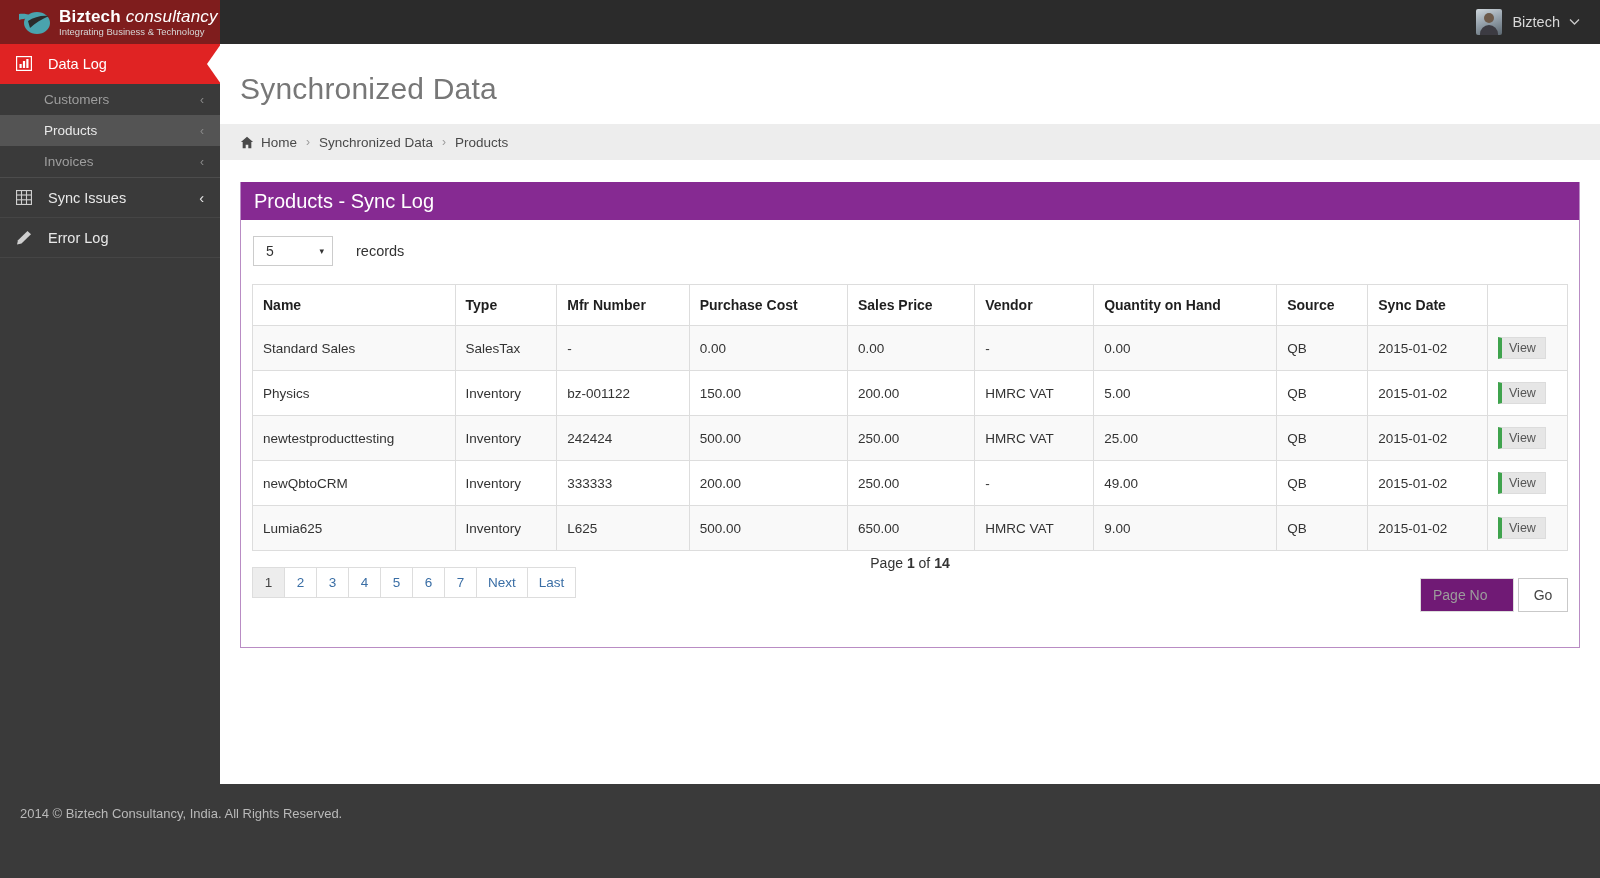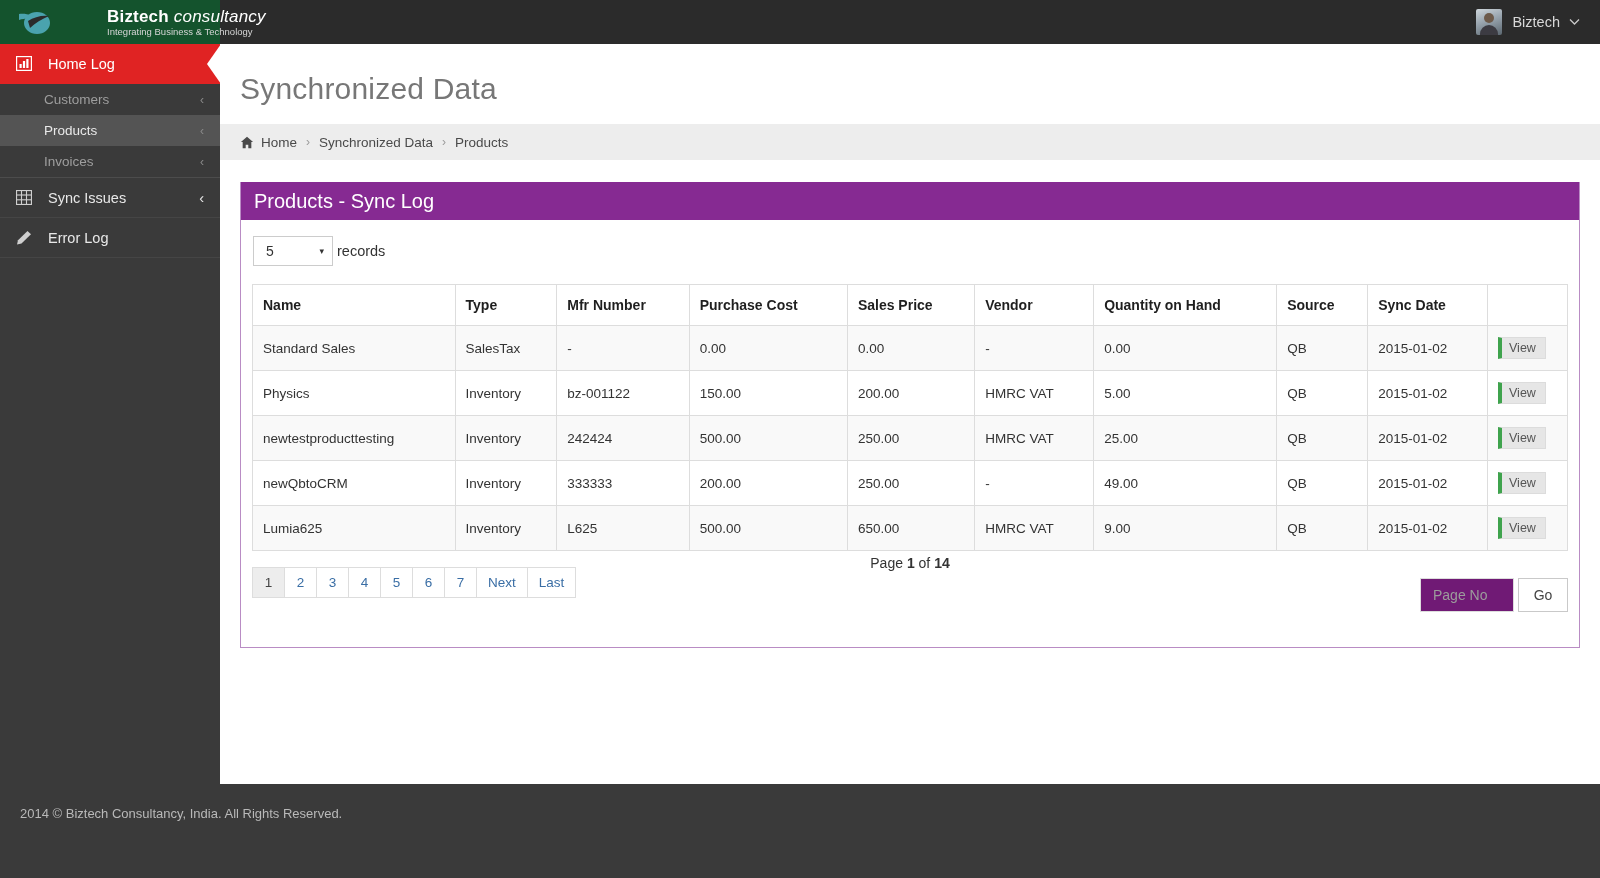--- a/index.html
+++ b/index.html
@@ -14,25 +14,24 @@
 
   
   .topbar {
     position: absolute; top: 0; left: 0;
     width: 1600px; height: 44px;
     background: #2b2b2b;
     display: flex; align-items: center;
   }
   .logo-zone {
     width: 220px; height: 44px;
-    background: #14532d;
+    background: #7f1d1d;
     display: flex; align-items: center;
     padding-left: 18px;
     flex-shrink: 0;
-    gap: 48px;
   }
   .logo-mark { width: 34px; height: 30px; flex-shrink: 0; margin-right: 7px; }
   .logo-text { display: flex; flex-direction: column; justify-content: center; line-height: 1; }
   .logo-title { font-size: 17px; color: #ffffff; letter-spacing: .2px; white-space: nowrap; }
   .logo-title .lt-b { font-weight: bold; }
   .logo-title .lt-i { font-style: italic; font-weight: normal; }
   .logo-sub { font-size: 9.5px; color: #d6d6d6; margin-top: 2px; white-space: nowrap; }
 
   .topbar-right {
     margin-left: auto; display: flex; align-items: center;
@@ -134,21 +133,21 @@
   .panel-body { padding: 16px 11px 14px 11px; }
 
   .records-row { display: flex; align-items: center; margin-bottom: 18px; padding-left: 1px; }
   .rec-select {
     width: 80px; height: 30px;
     border: 1px solid #cccccc; background: #ffffff;
     display: flex; align-items: center; justify-content: space-between;
     padding: 0 8px 0 12px; font-size: 14px; color: #333333;
   }
   .rec-select .caret { font-size: 9px; color: #333; }
-  .rec-label { margin-left: 4px; font-size: 14.5px; color: #333333; }
+  .rec-label { margin-left: 23px; font-size: 14.5px; color: #333333; }
 
   table.data { width: 100%; border-collapse: collapse; }
   table.data th {
     text-align: left; font-size: 14px; color: #1f1f1f; font-weight: bold;
     padding: 12px 10px; border: 1px solid #dddddd; background: #ffffff;
     white-space: nowrap;
   }
   table.data td {
     font-size: 13.5px; color: #333333;
     padding: 11px 10px; border: 1px solid #dddddd;
@@ -235,21 +234,21 @@
 
   <div class="nav-item active">
     <span class="ni-icon">
       <svg width="16" height="15" viewBox="0 0 16 15">
         <rect x="0.5" y="0.5" width="15" height="14" fill="none" stroke="#ffffff" stroke-width="1.4"></rect>
         <rect x="3.5" y="8" width="2.2" height="4" fill="#ffffff"></rect>
         <rect x="6.9" y="5" width="2.2" height="7" fill="#ffffff"></rect>
         <rect x="10.3" y="3" width="2.2" height="9" fill="#ffffff"></rect>
       </svg>
     </span>
-    <span>Home Log</span>
+    <span>Data Log</span>
     <span class="notch"></span>
   </div>
 
   <div class="sub-item">
     <span>Customers</span>
     <span class="sub-chev">‹</span>
   </div>
   <div class="sub-item current">
     <span>Products</span>
     <span class="sub-chev">‹</span>

